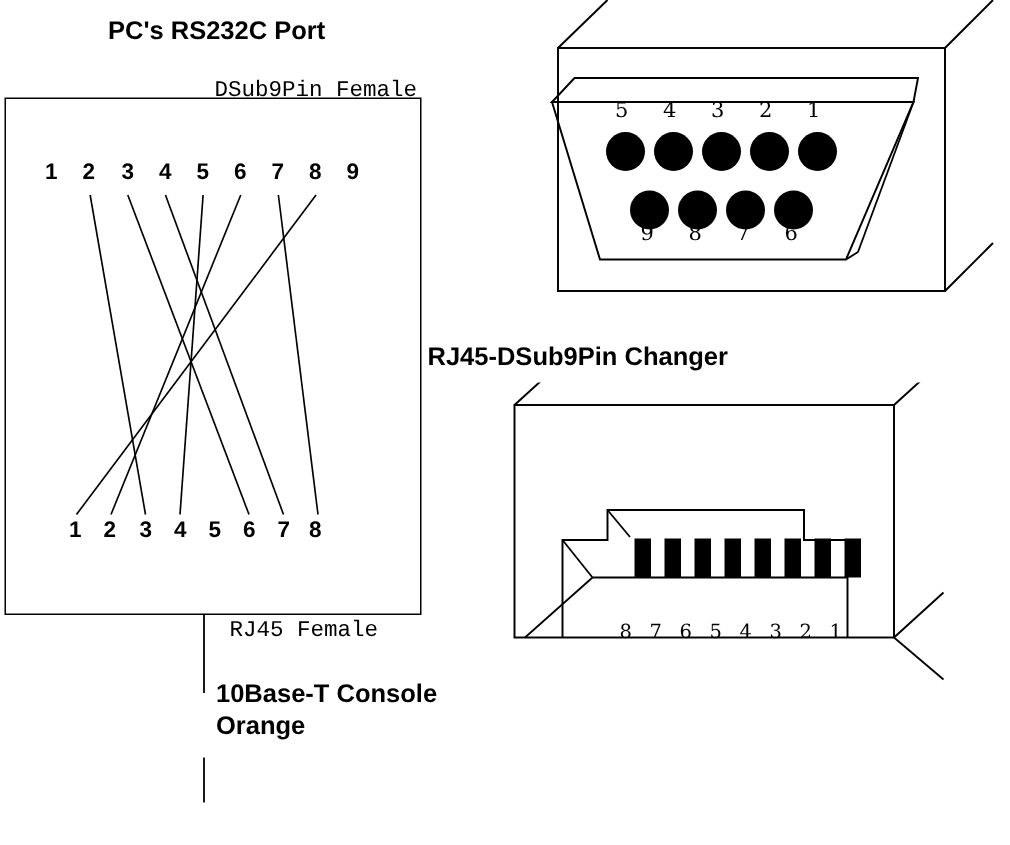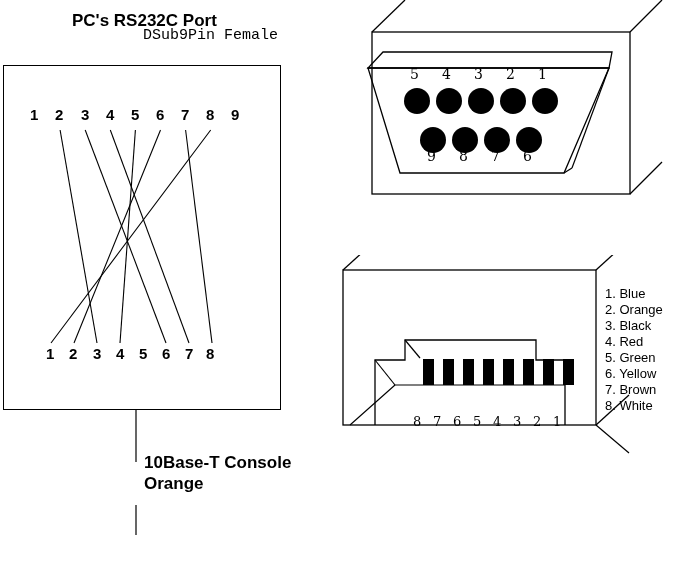--- a/index.html
+++ b/index.html
@@ -73,21 +73,21 @@
   .stroke { stroke: #000; fill: none; }
   .fill-black { fill: #000; }
 </style>
 </head>
 <body>
 
 <div id="page">
 
   <div class="abs t-head" style="left:72px; top:11px;">PC's RS232C Port</div>
 
-  <div class="abs t-mono" style="left:143px; top:27px;">DSub9Pin Female</div>
+  <div class="abs t-mono" style="left:143px; top:52px;">DSub9Pin Female</div>
 
   <div class="abs" id="wire-box"></div>
 
   <div class="abs" style="left:0; top:0;">
     <div class="abs t-pin" style="left:30px;  top:106px;">1</div>
     <div class="abs t-pin" style="left:55px;  top:106px;">2</div>
     <div class="abs t-pin" style="left:81px;  top:106px;">3</div>
     <div class="abs t-pin" style="left:106px; top:106px;">4</div>
     <div class="abs t-pin" style="left:131px; top:106px;">5</div>
     <div class="abs t-pin" style="left:156px; top:106px;">6</div>
@@ -110,20 +110,21 @@
   <svg class="abs" id="wire-svg" width="673" height="563">
       <line x1="60.1" y1="130" x2="97.0" y2="343" stroke="#000000" stroke-width="1.1"></line>
       <line x1="85.2" y1="130" x2="166.0" y2="343" stroke="#000000" stroke-width="1.1"></line>
       <line x1="110.3" y1="130" x2="189.0" y2="343" stroke="#000000" stroke-width="1.1"></line>
       <line x1="135.4" y1="130" x2="120.0" y2="343" stroke="#000000" stroke-width="1.1"></line>
       <line x1="160.5" y1="130" x2="74.0" y2="343" stroke="#000000" stroke-width="1.1"></line>
       <line x1="185.6" y1="130" x2="212.0" y2="343" stroke="#000000" stroke-width="1.1"></line>
       <line x1="210.7" y1="130" x2="51.0" y2="343" stroke="#000000" stroke-width="1.1"></line>
     </svg>
 
+  <div class="abs t-mono" style="left:153px; top:412px;">RJ45 Female</div>
 
   <svg class="abs" style="left:0; top:0;" width="673" height="563">
     <line class="stroke" x1="136" y1="410" x2="136" y2="462" stroke-width="1.2"></line>
     <line class="stroke" x1="136" y1="505" x2="136" y2="535" stroke-width="1.2"></line>
   </svg>
 
   <div class="abs t-head" style="left:144px; top:453px;">10Base-T Console</div>
   <div class="abs t-head" style="left:144px; top:474px;">Orange</div>
 
 
@@ -161,20 +162,21 @@
     <div class="abs t-conn-pin" style="left:506px; top:66px;">2</div>
     <div class="abs t-conn-pin" style="left:538px; top:66px;">1</div>
   </div>
   <div class="abs" style="left:0; top:0;">
     <div class="abs t-conn-pin" style="left:427px; top:148px;">9</div>
     <div class="abs t-conn-pin" style="left:459px; top:148px;">8</div>
     <div class="abs t-conn-pin" style="left:491px; top:148px;">7</div>
     <div class="abs t-conn-pin" style="left:523px; top:148px;">6</div>
   </div>
 
+  <div class="abs t-head" style="left:285px; top:228px;">RJ45-DSub9Pin Changer</div>
 
   <svg class="abs" style="left:280px; top:255px;" width="393" height="205">
 
     <rect class="stroke" x="63" y="15" width="253" height="155" stroke-width="1.3" fill="#fff"></rect>
 
     <line class="stroke" x1="63" y1="15" x2="96" y2="-15" stroke-width="1.3"></line>
     <line class="stroke" x1="316" y1="15" x2="349" y2="-15" stroke-width="1.3"></line>
     <line class="stroke" x1="316" y1="170" x2="349" y2="140" stroke-width="1.3"></line>
 
     <polyline class="stroke" points="95,170 95,105 125,105 125,85 256,85 256,105 285,105 285,170" stroke-width="1.3" fill="#fff"></polyline>
@@ -200,24 +202,14 @@
     <div class="abs t-rj-pin" style="left:413px; top:414px;">8</div>
     <div class="abs t-rj-pin" style="left:433px; top:414px;">7</div>
     <div class="abs t-rj-pin" style="left:453px; top:414px;">6</div>
     <div class="abs t-rj-pin" style="left:473px; top:414px;">5</div>
     <div class="abs t-rj-pin" style="left:493px; top:414px;">4</div>
     <div class="abs t-rj-pin" style="left:513px; top:414px;">3</div>
     <div class="abs t-rj-pin" style="left:533px; top:414px;">2</div>
     <div class="abs t-rj-pin" style="left:553px; top:414px;">1</div>
   </div>
 
-  <div class="abs" style="left:605px; top:286px;">
-    <div class="t-legend">1. Blue</div>
-    <div class="t-legend">2. Orange</div>
-    <div class="t-legend">3. Black</div>
-    <div class="t-legend">4. Red</div>
-    <div class="t-legend">5. Green</div>
-    <div class="t-legend">6. Yellow</div>
-    <div class="t-legend">7. Brown</div>
-    <div class="t-legend">8. White</div>
-  </div>
 
 </div>
 
 </body></html>

